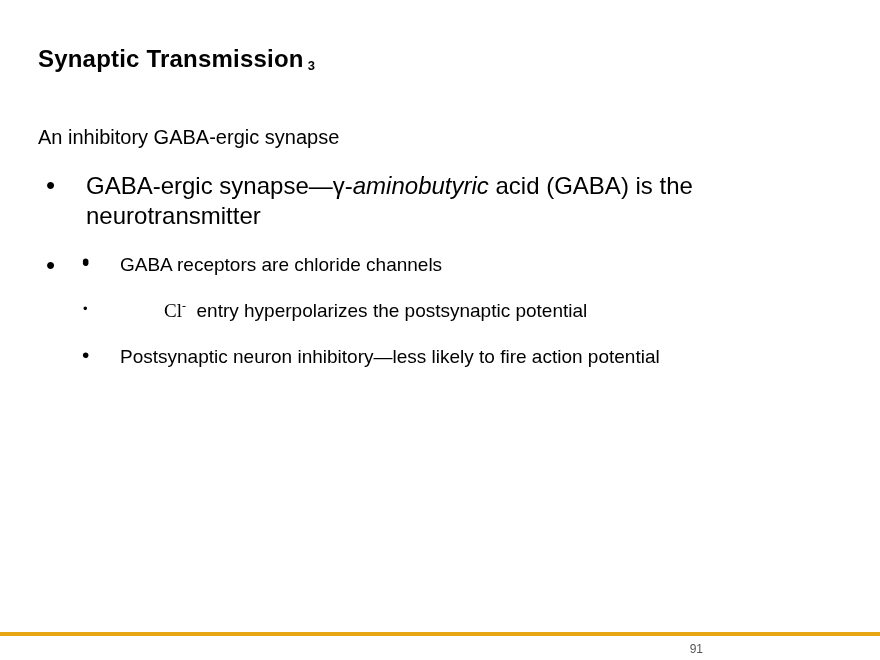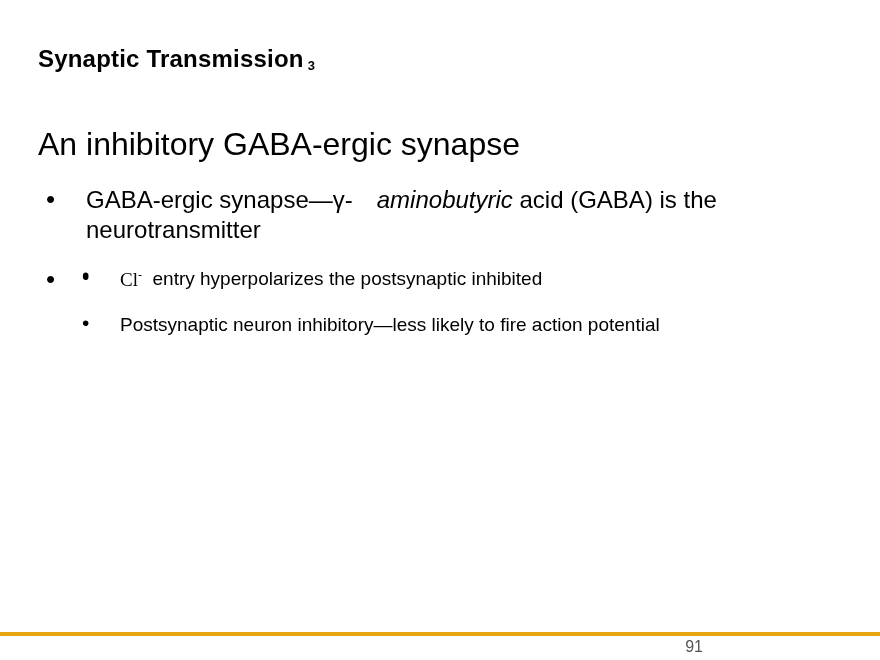--- a/index.html
+++ b/index.html
@@ -39,21 +39,21 @@
     top: 3px;
     margin-left: 4px;
   }
   .body {
     position: absolute;
     left: 38px;
     top: 125px;
     width: 810px;
   }
   .lead {
-    font-size: 32px;
+    font-size: 20px;
     line-height: 1.2;
     margin: 0 0 22px 0;
   }
   .l1 {
     position: relative;
     font-size: 24px;
     line-height: 1.25;
     padding-left: 48px;
     margin-bottom: 20px;
   }
@@ -62,21 +62,20 @@
     left: 8px;
     top: -2px;
     font-size: 26px;
     line-height: 1.25;
   }
   .l1 b {
     font-weight: normal;
   }
   .l1 i {
     font-style: italic;
-    margin-left: 24px;
   }
   .l2 {
     position: relative;
     font-size: 19px;
     line-height: 1.25;
     padding-left: 82px;
     margin-bottom: 22px;
   }
   .l2 .bullet {
     position: absolute;
@@ -85,38 +84,39 @@
     font-size: 21px;
   }
   .l2.dotfill .bullet {
     font-size: 13px;
     top: 2px;
     left: 45px;
   }
   .cl {
     font-family: "Liberation Serif", serif;
     font-size: 19px;
+    margin-left: 44px;
   }
   .cl sup {
     font-size: 12px;
     vertical-align: super;
   }
   .bottom-rule {
     position: absolute;
     left: 0;
     bottom: 24px;
     width: 880px;
     height: 4px;
     background: #e8a712;
   }
   .page-number {
     position: absolute;
     right: 12px;
     bottom: 4px;
-    font-size: 16px;
+    font-size: 12px;
     color: #555555;
   }
 </style>
 </head>
 <body>
 
 <div class="slide">
 
   <div class="title">
     <span>Synaptic Transmission</span><span class="sup">3</span>
@@ -134,26 +134,27 @@
     <div class="l1">
       <span class="bullet">•</span>
     </div>
 
     <div class="l2">
       <span class="bullet">•</span>
     </div>
 
     <div class="l2">
       <span class="bullet">•</span>
+      <span>GABA receptors are chloride channels</span>
     </div>
 
     <div class="l2 dotfill">
       <span class="bullet">•</span>
       <span class="cl"><span>Cl</span><sup>-</sup></span>
-      &nbsp;<span>entry hyperpolarizes the postsynaptic inhibited</span>
+      &nbsp;<span>entry hyperpolarizes the postsynaptic potential</span>
     </div>
 
     <div class="l2">
       <span class="bullet">•</span>
       <span>Postsynaptic neuron inhibitory—less likely to fire action potential</span>
     </div>
 
   </div>
 
   <div class="bottom-rule"></div>

